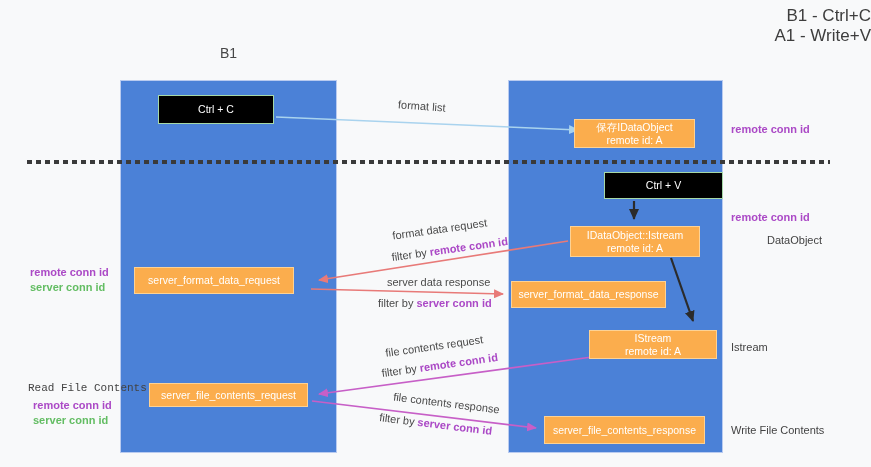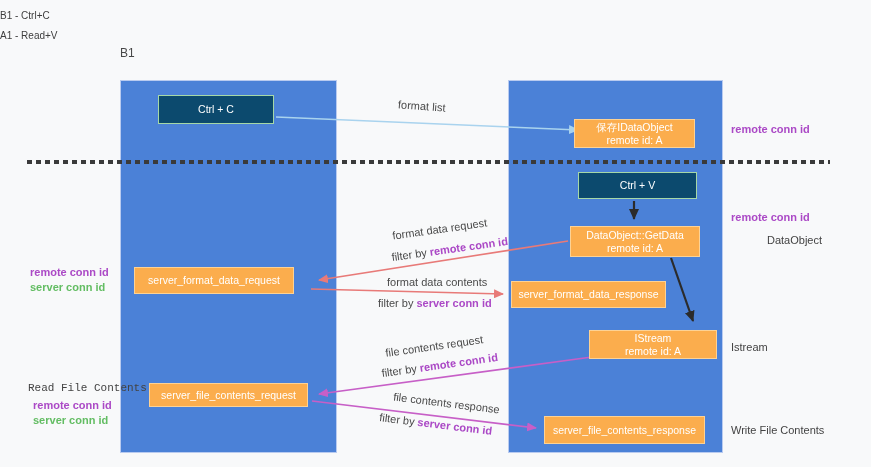--- a/index.html
+++ b/index.html
@@ -3,37 +3,37 @@
 <meta charset="utf-8">
 <style>
   html,body { margin:0; padding:0; }
   .canvas {
     position:relative; width:871px; height:467px;
     background:#f8f9fa; overflow:hidden;
     font-family:"Liberation Sans", sans-serif;
   }
   .main-title {
     position:absolute; top:6px; left:0; width:871px;
-    text-align:left; font-size:10px; color:#3d3d3d; line-height:20px;
+    text-align:right; font-size:17px; color:#3d3d3d; line-height:20px;
   }
   .col-header {
-    position:absolute; font-size:12px;
+    position:absolute; text-align:center; font-size:14px;
     color:#474747; line-height:14px;
   }
   .col {
     position:absolute; top:80px; height:373px;
     background:#4b81d7; border:1px solid #b9cbf0; box-sizing:border-box;
   }
   .box {
     position:absolute; display:flex; flex-direction:column;
     align-items:center; justify-content:center;
     color:#ffffff; text-align:center; font-size:10.5px; line-height:13px;
     box-sizing:border-box; white-space:nowrap;
   }
-  .green  { background:#0c4a6e; border:1px solid #a6d8a7; }
+  .green  { background:#000000; border:1px solid #a6d8a7; }
   .orange { background:#fbad4d; border:1px solid #fdd294; }
   .dashline {
     position:absolute; left:27px; top:160px; width:803px; height:4px;
     background:repeating-linear-gradient(90deg,#3a3a3a 0 5px,transparent 5px 9px);
   }
   .flowlabel {
     position:absolute; font-size:11px; color:#4a4a4a; white-space:nowrap;
     transform-origin:center;
   }
   .prefix { margin-right:3px; }
@@ -44,21 +44,21 @@
   .dark { color:#434343; }
   svg.arrows { position:absolute; left:0; top:0; pointer-events:none; }
 </style>
 </head>
 <body>
 
 <div class="canvas">
 
   <div class="main-title">
     <div>B1 - Ctrl+C</div>
-    <div>A1 - Read+V</div>
+    <div>A1 - Write+V</div>
   </div>
 
   <div class="col-header" style="left:120px; top:46px; width:217px;">
     <div>B1</div>
   </div>
 
   <div class="col" style="left:120px; width:217px;"></div>
   <div class="col" style="left:508px; width:215px;"></div>
 
   <div class="dashline"></div>
@@ -89,26 +89,26 @@
 
   <div class="box green" style="left:158px; top:95px; width:116px; height:29px;">
     <span>Ctrl + C</span>
   </div>
 
   <div class="box orange" style="left:574px; top:119px; width:121px; height:29px;">
     <span>保存IDataObject</span>
     <span>remote id: A</span>
   </div>
 
-  <div class="box green" style="left:578px; top:172px; width:119px; height:27px;">
+  <div class="box green" style="left:604px; top:172px; width:119px; height:27px;">
     <span>Ctrl + V</span>
   </div>
 
   <div class="box orange" style="left:570px; top:226px; width:130px; height:31px;">
-    <span>DataObject::GetData</span>
+    <span>IDataObject::Istream</span>
     <span>remote id: A</span>
   </div>
 
   <div class="box orange" style="left:134px; top:267px; width:160px; height:27px;">
     <span>server_format_data_request</span>
   </div>
 
   <div class="box orange" style="left:511px; top:281px; width:155px; height:27px;text-align:right;">
     <span>server_format_data_response</span>
   </div>
@@ -126,21 +126,21 @@
     <span>server_file_contents_request</span>
   </div>
 
   <div class="flowlabel" style="left:398px; top:100px; transform:rotate(4deg);">format list</div>
 
   <div class="flowlabel" style="left:392px; top:223px; transform:rotate(-8deg);">format data request</div>
   <div class="flowlabel" style="left:391px; top:243px; transform:rotate(-8deg);">
     <span class="prefix">filter by</span><span class="id-purple">remote conn id</span>
   </div>
 
-  <div class="flowlabel" style="left:387px; top:276px;">format data contents</div>
+  <div class="flowlabel" style="left:387px; top:276px;">server data response</div>
   <div class="flowlabel" style="left:378px; top:297px;">
     <span class="prefix">filter by</span><span class="id-purple">server conn id</span>
   </div>
 
   <div class="flowlabel" style="left:385px; top:340px; transform:rotate(-8deg);">file contents request</div>
   <div class="flowlabel" style="left:381px; top:359px; transform:rotate(-8deg);">
     <span class="prefix">filter by</span><span class="id-purple">remote conn id</span>
   </div>
 
   <div class="flowlabel" style="left:393px; top:397px; transform:rotate(7deg);">file contents response</div>

